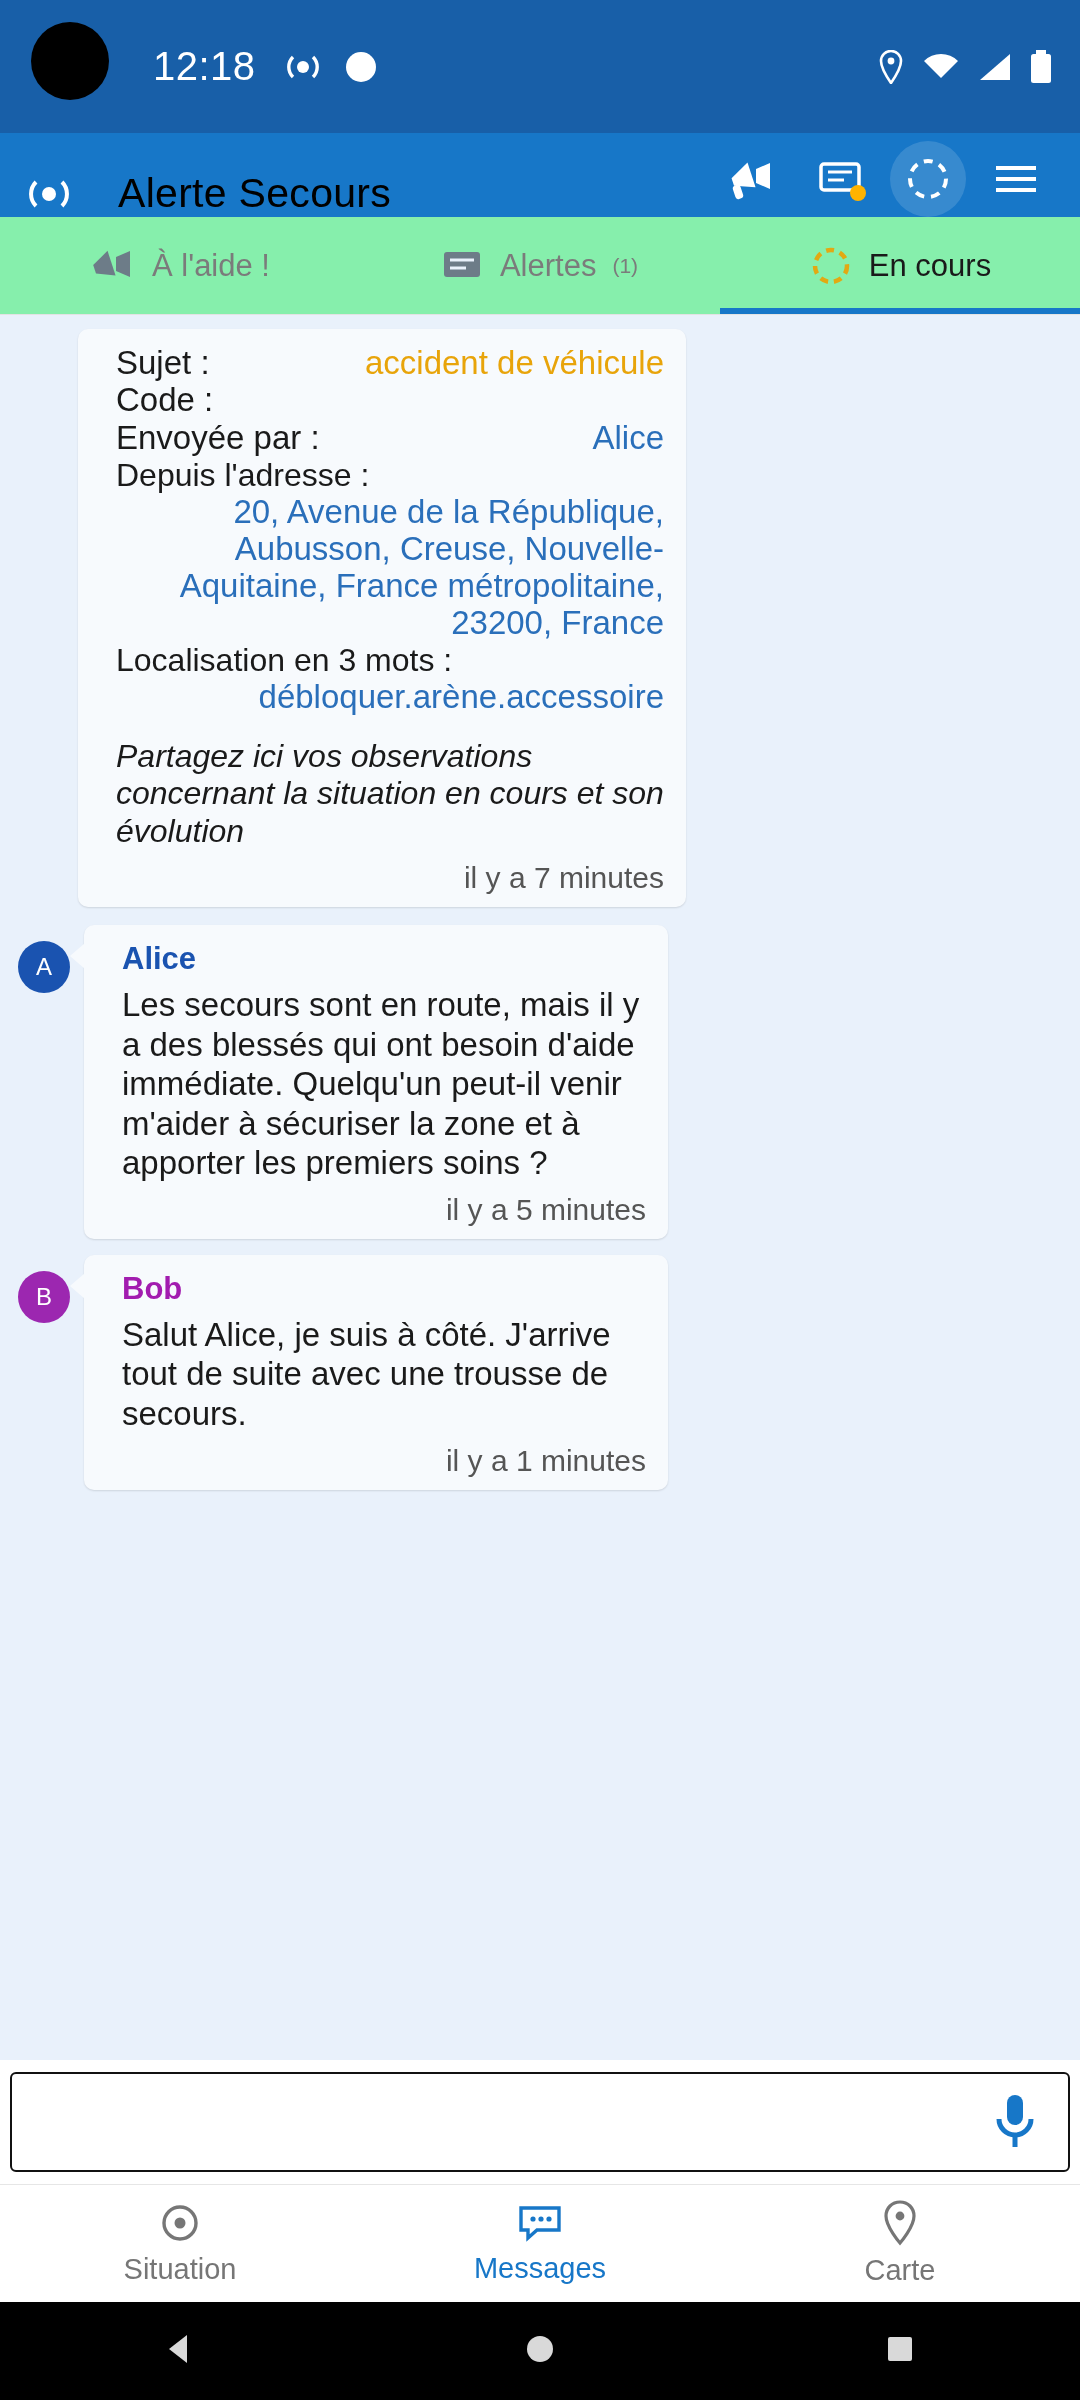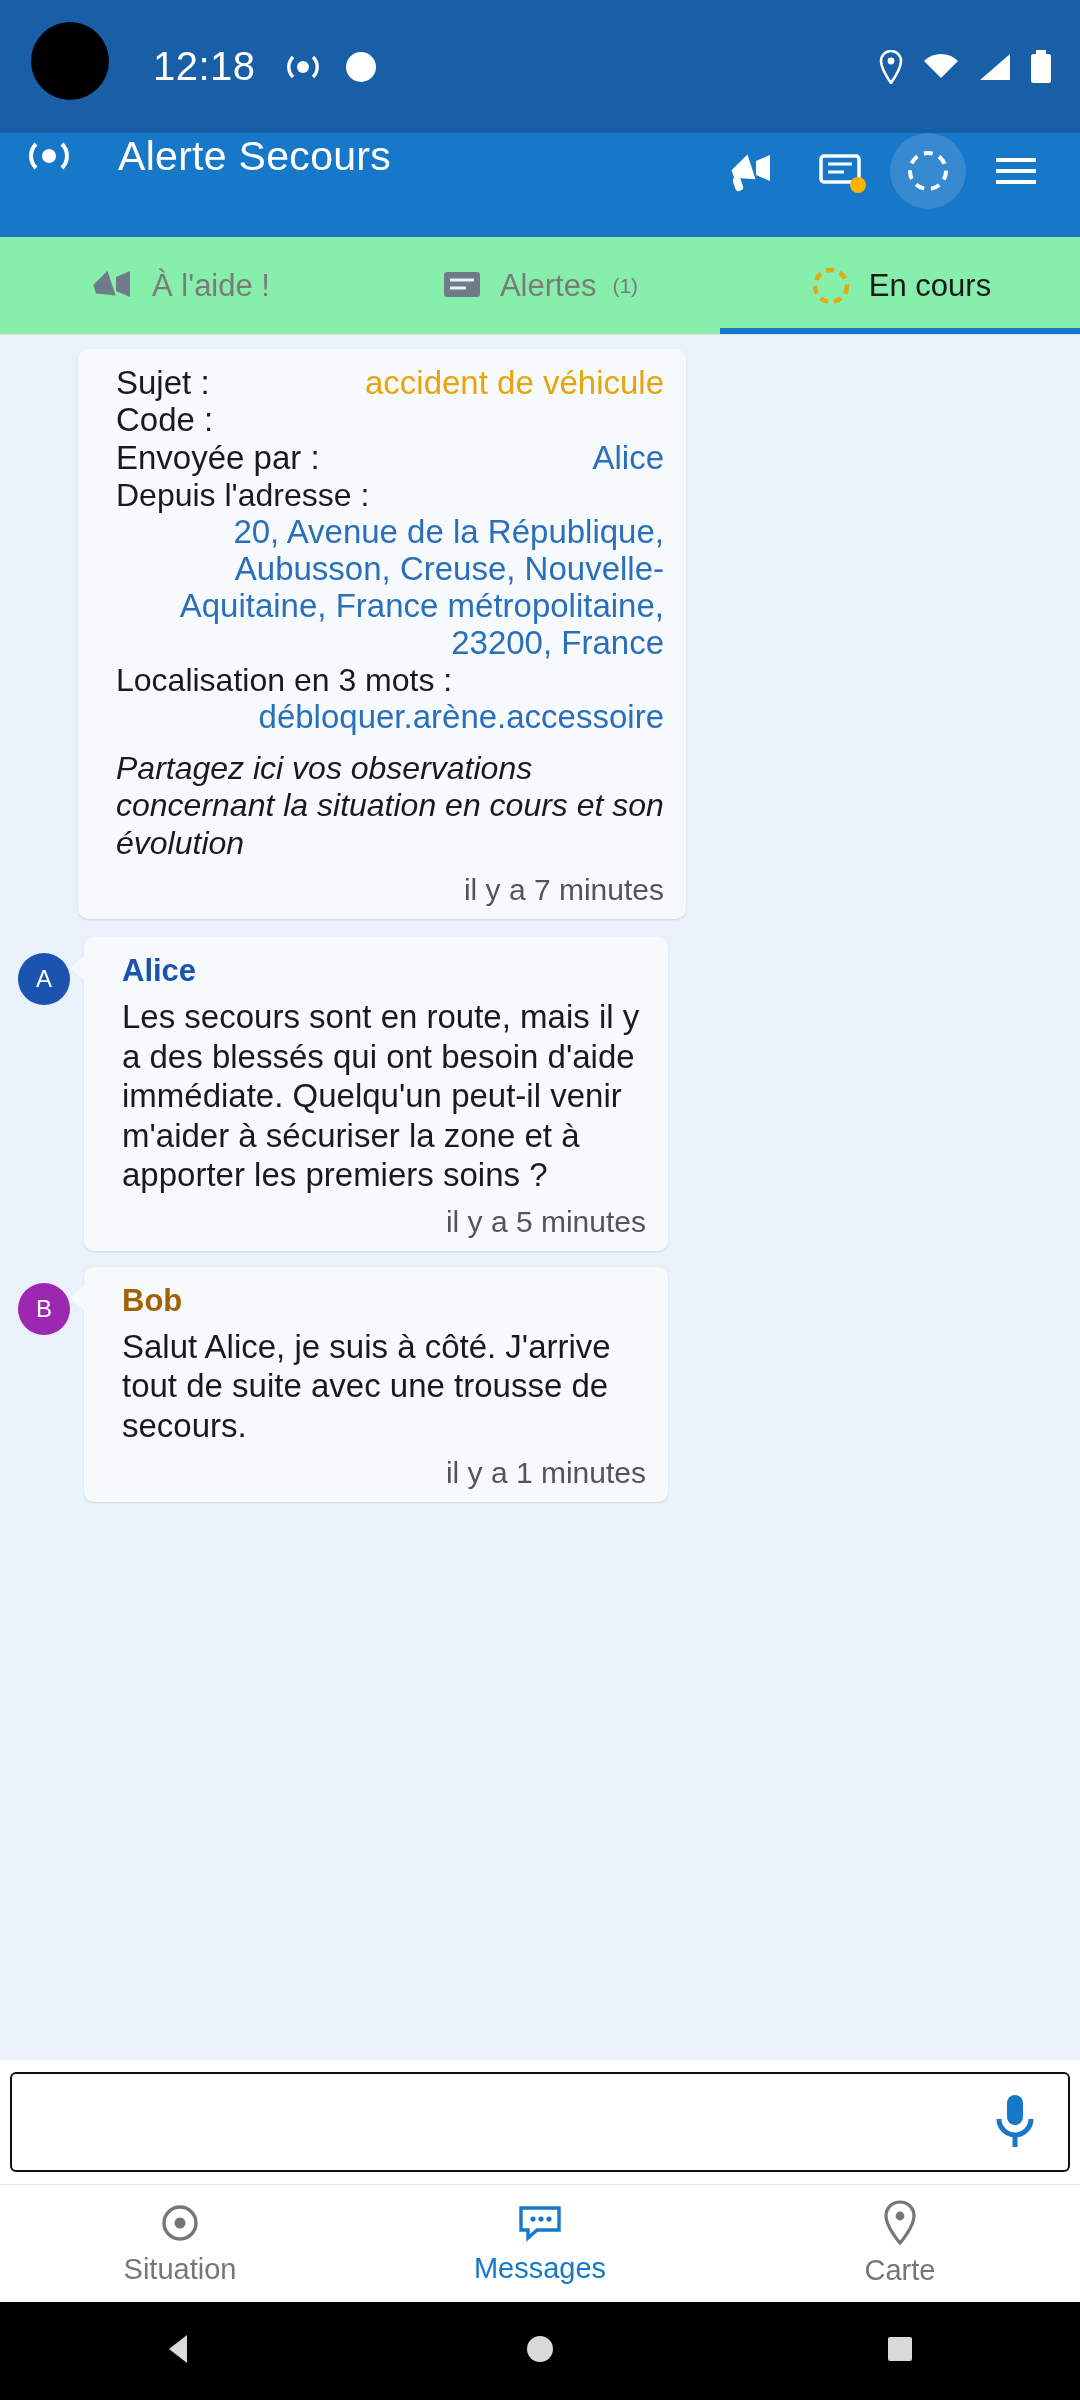--- a/index.html
+++ b/index.html
@@ -23,22 +23,22 @@
   .sb-clock {
     color:#fff; font-size:40px; margin-left:125px; letter-spacing:0.5px;
   }
   .sb-icon-left { margin-left:28px; color:#fff; display:flex; align-items:center; }
   .sb-dot { width:30px; height:30px; border-radius:50%; background:#fff; margin-left:24px; }
   .sb-right { margin-left:auto; display:flex; align-items:center; gap:18px; }
   .sb-right svg { display:block; }
 
   
   .appbar {
-    height:104px; background:#1777c8; flex:0 0 auto;
-    display:flex; align-items:flex-start; padding:0 26px; color:#ffffff;
+    height:84px; background:#1777c8; flex:0 0 auto;
+    display:flex; align-items:flex-end; padding:0 26px; color:#000000;
   }
   .appbar-logo { width:46px; height:46px; display:flex; align-items:center; justify-content:center; }
   .appbar-title { font-size:41px; margin-left:46px; font-weight:400; letter-spacing:0.3px; }
   .appbar-actions { margin-left:auto; display:flex; align-items:center; gap:12px; }
   .ab-btn {
     width:76px; height:76px; display:flex; align-items:center; justify-content:center;
     position:relative; border-radius:50%;
   }
   .ab-btn.active { background:rgba(255,255,255,0.14); }
   .badge-dot {
@@ -96,26 +96,26 @@
 
   .kv { display:flex; font-size:33px; line-height:1.07; margin-bottom:2px; }
   .kv .k { color:#1a1a1a; white-space:nowrap; }
   .kv .v { margin-left:auto; text-align:right; }
   .v.orange { color:#e8a40a; }
   .v.blue { color:#2a6fba; }
   .kv-block { font-size:33px; color:#2a6fba; text-align:right; line-height:1.12; }
   .kv-label { font-size:32px; color:#1a1a1a; }
   .note {
     font-style:italic; font-size:32px; color:#1a1a1a; line-height:1.18;
-    margin-top:14px;
+    margin-top:22px;
   }
   .time { font-size:30px; color:#555; text-align:right; margin-top:10px; }
   .sender { font-size:31px; font-weight:bold; margin-bottom:8px; }
   .sender.alice { color:#1a53b0; }
-  .sender.bob   { color:#a16207; }
+  .sender.bob   { color:#a21caf; }
   .sender.mine  { color:#b06a00; }
   .body-text { font-size:33px; color:#1a1a1a; line-height:1.2; }
 
   
   .composer {
     flex:0 0 auto; height:124px; background:#fff;
     display:flex; align-items:center; padding:0 10px;
   }
   .input-wrap {
     flex:1; height:100px; border:2px solid #111; border-radius:6px;

